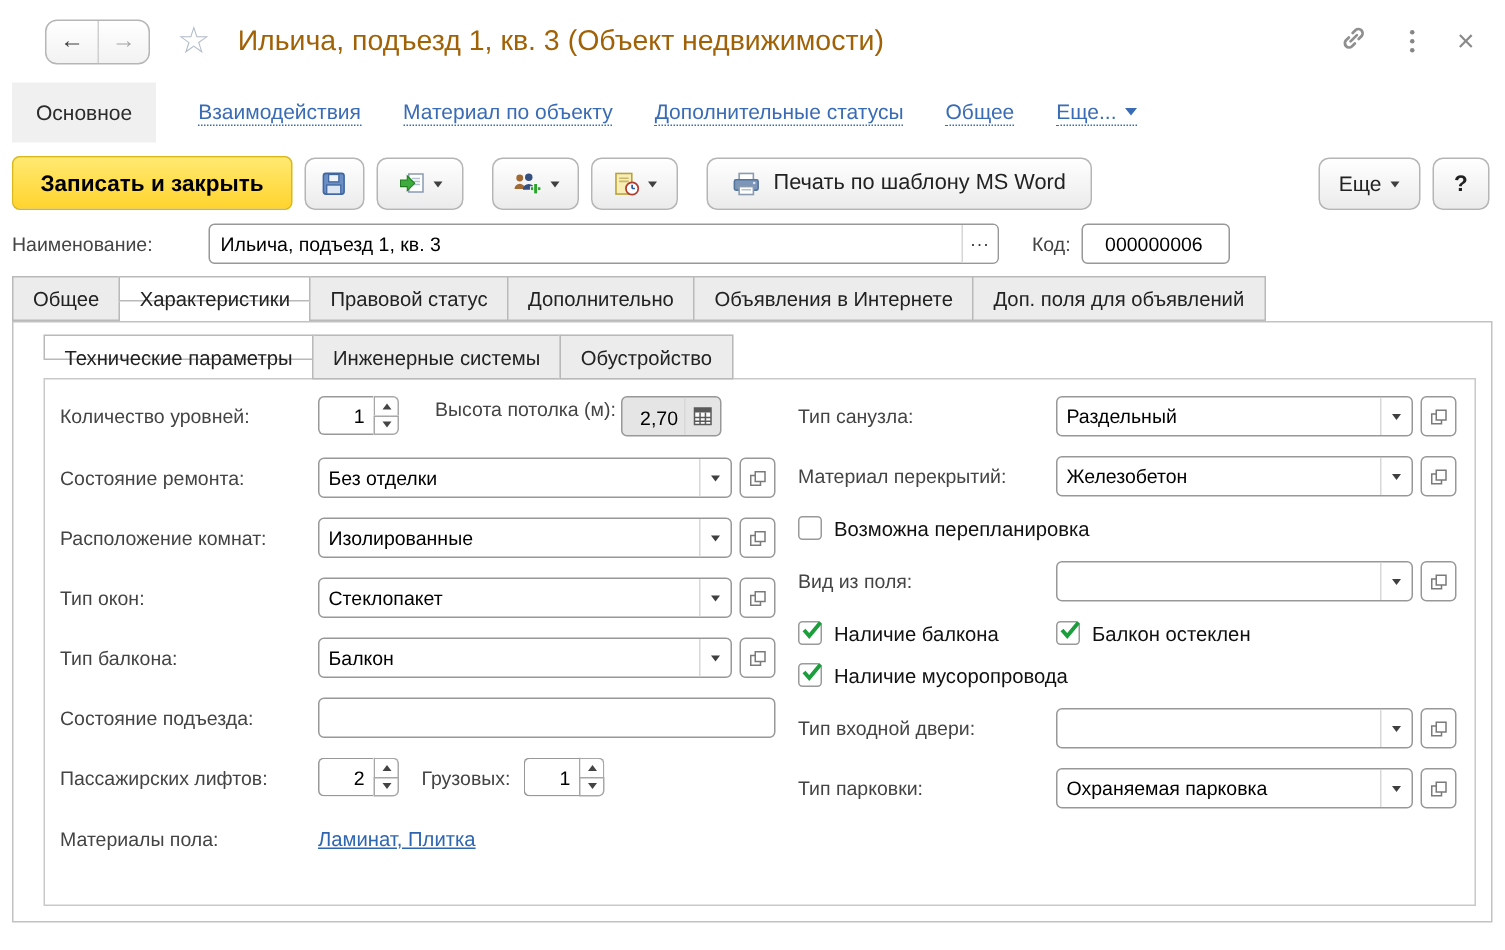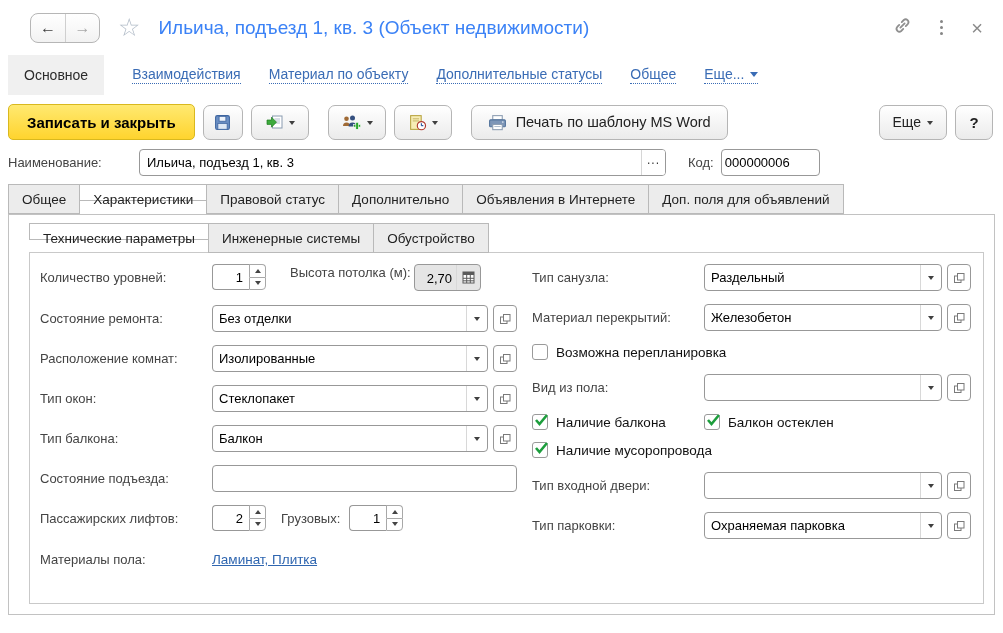--- a/index.html
+++ b/index.html
@@ -7,21 +7,21 @@
   body { font-family:"Liberation Sans", sans-serif; width:1003px; height:633px; overflow:hidden; }
   .app { width:1003px; height:633px; position:relative; background:#fff; }
 
   
   .titlebar { height:55px; display:flex; align-items:center; padding:0 20px 0 30px; gap:13px; }
   .histgroup { display:flex; border:1px solid #b6b6b6; border-radius:8px; overflow:hidden; background:linear-gradient(#fff,#f2f2f2); }
   .histbtn { width:34px; height:28px; display:flex; align-items:center; justify-content:center; font-size:16px; cursor:pointer; }
   .histbtn.back { color:#3e3e3e; font-weight:bold; }
   .histbtn.fwd { border-left:1px solid #cfcfcf; color:#a8a8a8; font-weight:bold; }
   .star { font-size:25px; color:#b3bdc9; margin-left:5px; line-height:1; }
-  .title { font-size:19px; color:#3b82f6; margin-left:5px; white-space:nowrap; }
+  .title { font-size:19px; color:#a16207; margin-left:5px; white-space:nowrap; }
   .tb-right { margin-left:auto; display:flex; align-items:center; gap:28px; }
   .dots { display:flex; flex-direction:column; gap:3px; cursor:pointer; }
   .dots i { width:3px; height:3px; border-radius:50%; background:#868686; }
   .closex { font-size:20px; color:#8a8a8a; cursor:pointer; line-height:1; }
 
   
   .navrow { display:flex; align-items:center; padding-left:8px; height:40px; gap:28px; margin-bottom:9px; }
   .nav-active { background:#f0f0f0; height:40px; line-height:40px; padding:0 16px; font-size:14px; color:#2b2b2b; }
   .navlink { font-size:14px; color:#3a6cb5; border-bottom:1px dotted #3a6cb5; line-height:1.2; cursor:pointer; display:inline-flex; align-items:center; gap:6px; text-decoration:none; }
   .navcaret { width:0; height:0; border:4px solid transparent; border-top:5px solid #3a6cb5; margin-top:5px; }
@@ -38,21 +38,21 @@
   .tbcaret { width:0; height:0; border:3.5px solid transparent; border-top:4.5px solid #3f3f3f; margin-top:4px; }
   .gap { margin-left:11px; }
 
   
   .namerow { display:flex; align-items:center; padding-left:8px; margin-bottom:8px; }
   .namelabel { width:131px; font-size:13px; color:#444; }
   .namefield { width:527px; height:27px; border:1px solid #989898; border-radius:4px; display:flex; align-items:center; overflow:hidden; background:#fff; }
   .namefield .val { flex:1; padding:0 7px; font-size:13px; color:#000; }
   .dots3 { width:24px; height:100%; border-left:1px solid #d6d6d6; display:flex; align-items:center; justify-content:center; font-size:12px; color:#333; letter-spacing:1px; cursor:pointer; background:#fff; border-top:none; border-right:none; border-bottom:none; padding-bottom:5px; }
   .codelabel { margin-left:22px; font-size:13px; color:#444; }
-  .codefield { width:99px; height:27px; border:1px solid #989898; border-radius:4px; margin-left:7px; display:flex; align-items:center; padding:0 3px; font-size:13px; color:#000; background:#fff; }
+  .codefield { width:99px; height:27px; border:1px solid #989898; border-radius:4px; margin-left:7px; display:flex; align-items:center; padding:0 15px; font-size:13px; color:#000; background:#fff; }
 
   
   .tabs { margin:0 0 0 8px; display:flex; position:relative; z-index:2; }
   .tab { height:30px; line-height:29px; padding:0 13px; font-size:13.5px; color:#222; background:#ececec; border:1px solid #b9b9b9; margin-right:-1px; cursor:pointer; white-space:nowrap; }
   .tab.active { background:#fff; position:relative; z-index:3; height:17px; margin-bottom:-1px; }
 
   .outer-panel { margin:0 8px; border:1px solid #c2c2c2; height:401px; padding-top:8px; position:relative; background:#fff; }
   .subtabs { margin-left:20px; display:flex; position:relative; z-index:2; }
   .inner-panel { margin:-1px 10px 0 20px; height:352px; border:1px solid #c9c9c9; background:#fff; padding:11px 0 0 10px; display:flex; }
 
@@ -399,21 +399,21 @@
         <div class="frow mb14">
           <span class="check">
             <span class="cbox">
               
             </span>
             <span class="clabel">Возможна перепланировка</span>
           </span>
         </div>
 
         <div class="frow">
-          <span class="flabel">Вид из пола:</span>
+          <span class="flabel">Вид из поля:</span>
           <span class="combo">
             <span class="combo-value"></span>
             <span class="combo-arrow">
                 <span class="caret"></span>
               </span>
           </span>
           <span class="openbtn">
             <svg width="14" height="14" viewBox="0 0 14 14">
               <rect x="2.5" y="5" width="6.5" height="6.5" fill="#fff" stroke="#7a7a7a"></rect>
               <rect x="5.5" y="2.5" width="6.5" height="6.5" fill="#fff" stroke="#7a7a7a"></rect>

